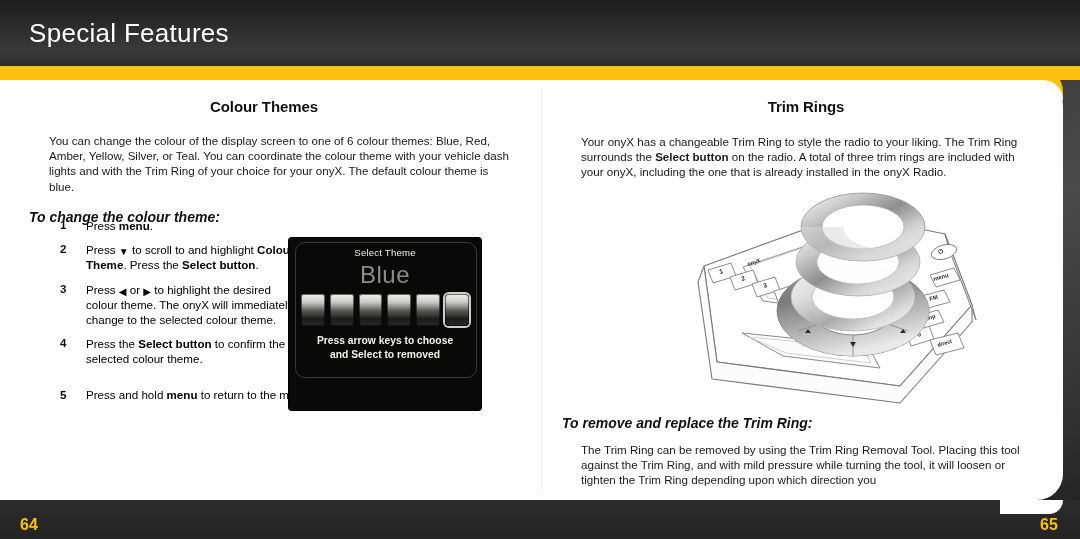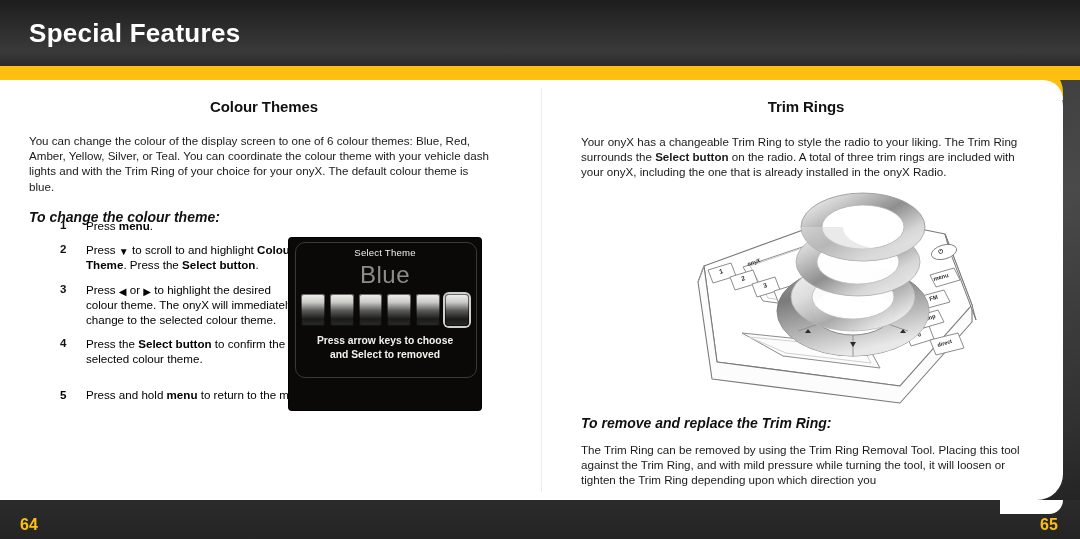--- a/index.html
+++ b/index.html
@@ -16,21 +16,21 @@
     overflow:hidden;
   }
 
   
   .header{
     position:absolute;left:0;top:0;width:1080px;height:66px;
     background:linear-gradient(to bottom,#1d1d1d 0%,#2c2c2c 40%,#3a3a3a 78%,#2a2a2a 100%);
   }
   .header-title{
     position:absolute;left:29px;top:18px;
-    color:#ffffff;font-size:26px;font-weight:bold;letter-spacing:.3px;
+    color:#ffffff;font-size:26px;font-weight:normal;letter-spacing:.3px;
     line-height:30px;
   }
   .yellow-bar{
     position:absolute;left:0;top:66px;width:1080px;height:14px;
     background:#fdc010;
     border-top-right-radius:0;
   }
   
   .sheet{
     position:absolute;left:0;top:80px;width:1063px;height:420px;
@@ -77,21 +77,21 @@
   .body-txt{
     font-size:11.6px;line-height:15.2px;color:#1a1a1a;
   }
   .ital-head{
     font-size:14px;font-weight:bold;font-style:italic;color:#111;
   }
   b{font-weight:bold;}
 
   
   #left-col{left:29px;top:98px;width:470px;}
-  #lead-para{margin-top:18px;width:460px;}
+  #lead-para{margin-top:18px;width:460px;margin-left:20px;}
   #to-change{margin-top:15px;}
 
   .steps{position:absolute;left:60px;top:218px;width:240px;}
   .step{position:relative;margin-bottom:9px;font-size:11.6px;line-height:15.2px;}
   .step .num{
     position:absolute;left:0;top:0;width:14px;text-align:left;
     font-weight:bold;font-size:11.5px;color:#111;
   }
   .step .txt{display:block;margin-left:26px;}
   .tri{display:inline-block;font-size:10px;line-height:10px;vertical-align:-1px;}
@@ -133,21 +133,21 @@
     border-radius:4px;
   }
   .screen-hint{
     position:absolute;left:0;top:96px;width:192px;text-align:center;
     color:#f2f1ec;font-size:10.3px;font-weight:bold;line-height:13.5px;
   }
 
   
   #right-col{left:581px;top:98px;width:450px;}
   #right-lead{margin-top:19px;width:448px;}
-  #to-remove{position:absolute;left:581px;top:415px;width:450px;font-style:italic;}
+  #to-remove{position:absolute;left:562px;top:415px;width:450px;font-style:italic;}
   #remove-para{position:absolute;left:581px;top:442px;width:450px;}
 
   
   .illus{position:absolute;left:600px;top:170px;width:420px;height:250px;}
   .illus svg{display:block;}
 </style>
 </head>
 <body>
 
 <div class="page">

